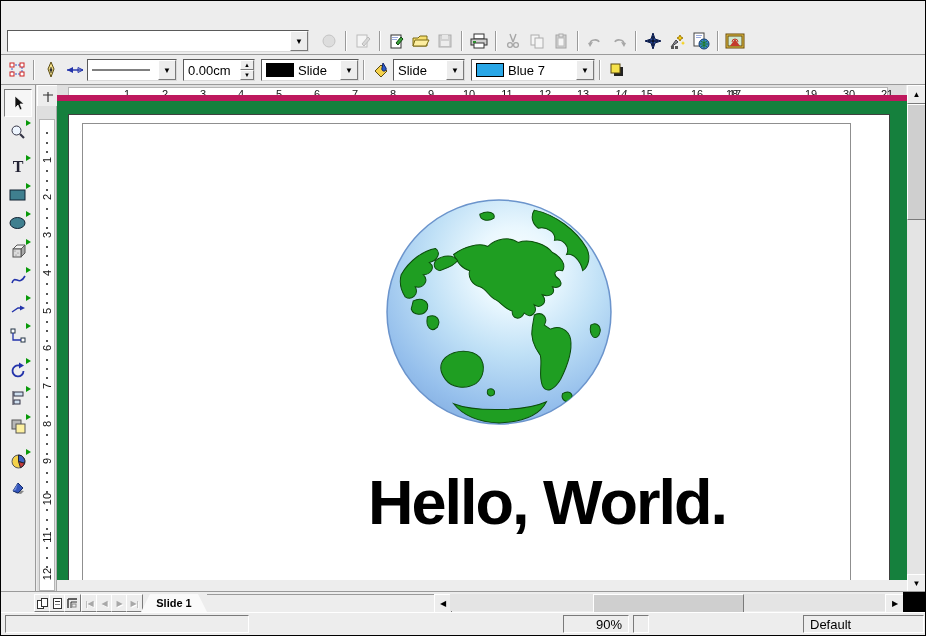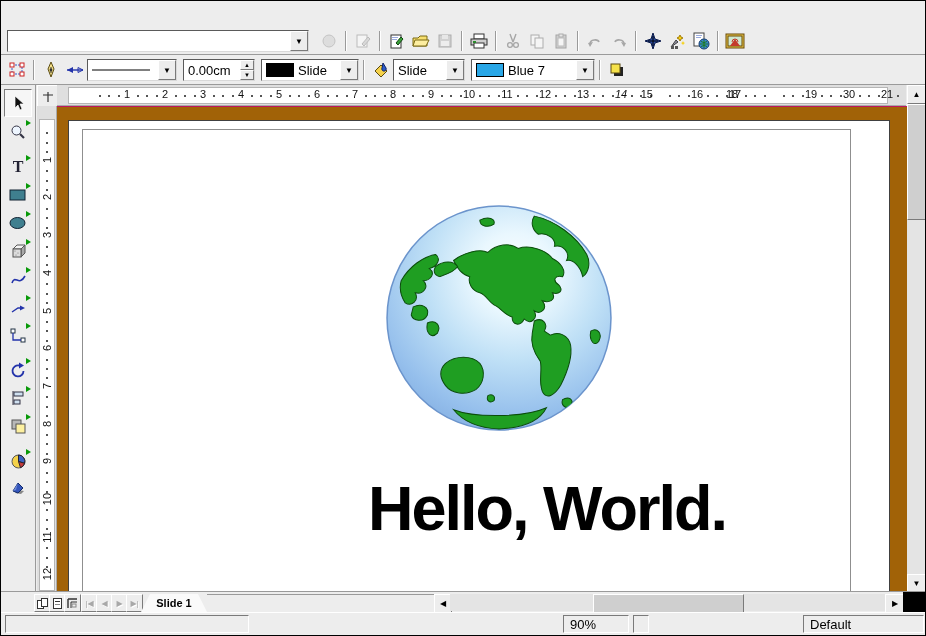--- a/index.html
+++ b/index.html
@@ -36,22 +36,22 @@
   
   #cornerbtn{position:absolute;left:36px;top:84px;width:20px;height:21px;display:flex;align-items:center;justify-content:center;}
   #hruler{position:absolute;left:56px;top:84px;width:849px;height:21px;background:#DfDfDf;overflow:hidden;border-bottom:1px solid #aaa;box-sizing:border-box;}
   #hruler .white{position:absolute;left:11px;top:2px;width:820px;height:17px;background:#fff;border:1px solid #b5b5b5;box-sizing:border-box;}
   #vruler{position:absolute;left:36px;top:105px;width:20px;height:485px;background:#DfDfDf;overflow:hidden;border-right:1px solid #aaa;box-sizing:border-box;}
   #vruler .white{position:absolute;left:2px;top:13px;width:16px;height:472px;background:#fff;border:1px solid #b5b5b5;box-sizing:border-box;}
   .rnum{position:absolute;top:3px;width:14px;text-align:center;font-size:11px;color:#111;}
   .rnumv{position:absolute;left:3px;width:14px;text-align:center;font-size:11px;color:#111;transform:rotate(-90deg);}
   .rdot{position:absolute;top:10px;width:2px;height:2px;background:#555;}
   .rdotv{position:absolute;left:9px;width:2px;height:2px;background:#555;}
-  #canvas{position:absolute;left:56px;top:105px;width:850px;height:485px;background:#a16207;overflow:hidden;
-          border-top:1px solid #be185d;box-sizing:border-box;}
+  #canvas{position:absolute;left:56px;top:94px;width:850px;height:485px;background:#15803d;overflow:hidden;
+          border-top:6px solid #be185d;box-sizing:border-box;}
   #page{position:absolute;left:11px;top:13px;width:820px;height:600px;background:#fff;border:1px solid #404040;}
   #marginrect{position:absolute;left:25px;top:22px;width:767px;height:600px;border:1px solid #8f8f8f;}
   #globe{position:absolute;left:326px;top:95px;width:232px;height:232px;}
   #slidetext{position:absolute;left:160px;top:365px;width:660px;text-align:center;
              font-family:"Liberation Sans",sans-serif;font-weight:bold;font-size:63px;line-height:1.15;
              letter-spacing:-2px;color:#000;}
   
   #vscroll{position:absolute;left:906px;top:84px;width:19px;height:506px;background:#E4E4E4;}
   #vscroll .up{position:absolute;left:0;top:0;width:17px;height:17px;}
   #vscroll .down{position:absolute;left:0;top:489px;width:17px;height:17px;}
@@ -616,21 +616,21 @@
     <div id="hscroll-left" class="raised arrowbtn">◀</div>
     <div id="hscroll-track">
       <div id="hscroll-thumb" class="raised"></div>
     </div>
     <div id="hscroll-right" class="raised arrowbtn">▶</div>
     <div id="tabcorner"></div>
   </div>
 
   <div id="statusbar">
     <div class="sfield sunken" style="left:4px;width:244px"></div>
-    <div class="sfield sunken" style="left:562px;width:66px;justify-content:flex-start">
+    <div class="sfield sunken" style="left:562px;width:66px;justify-content:flex-end">
       <span>90%</span>
     </div>
     <div class="sfield sunken" style="left:632px;width:16px"></div>
     <div class="sfield sunken" style="left:802px;width:121px">
       <span>Default</span>
     </div>
   </div>
 
 </div>
 

